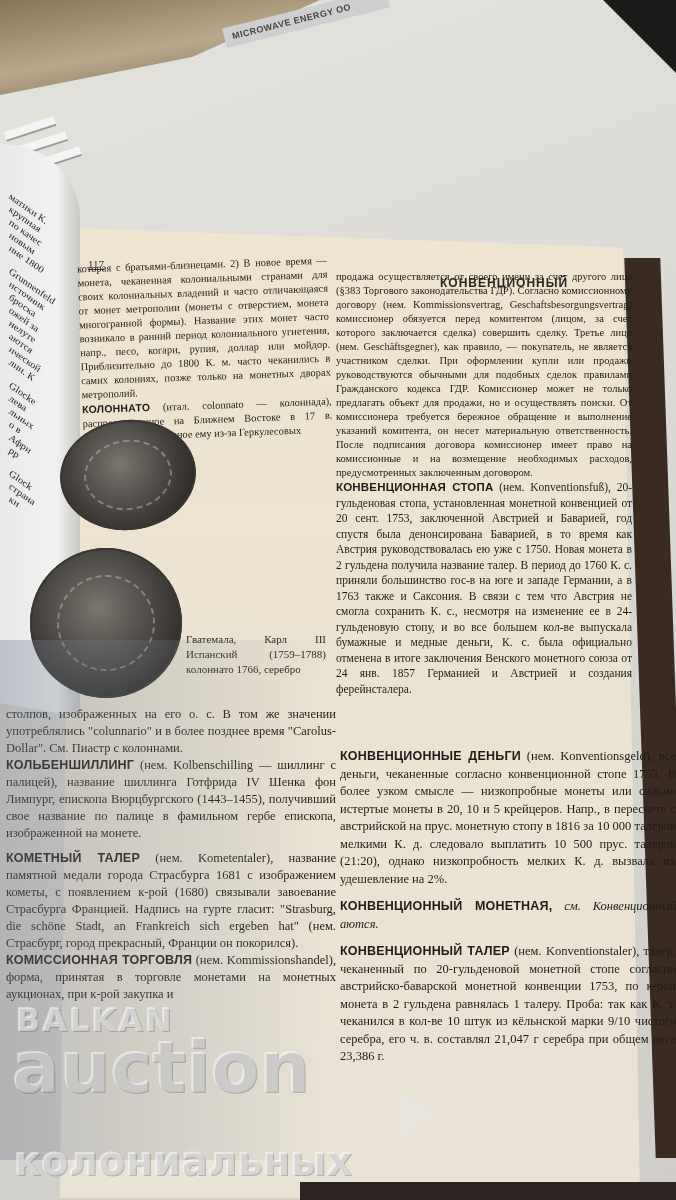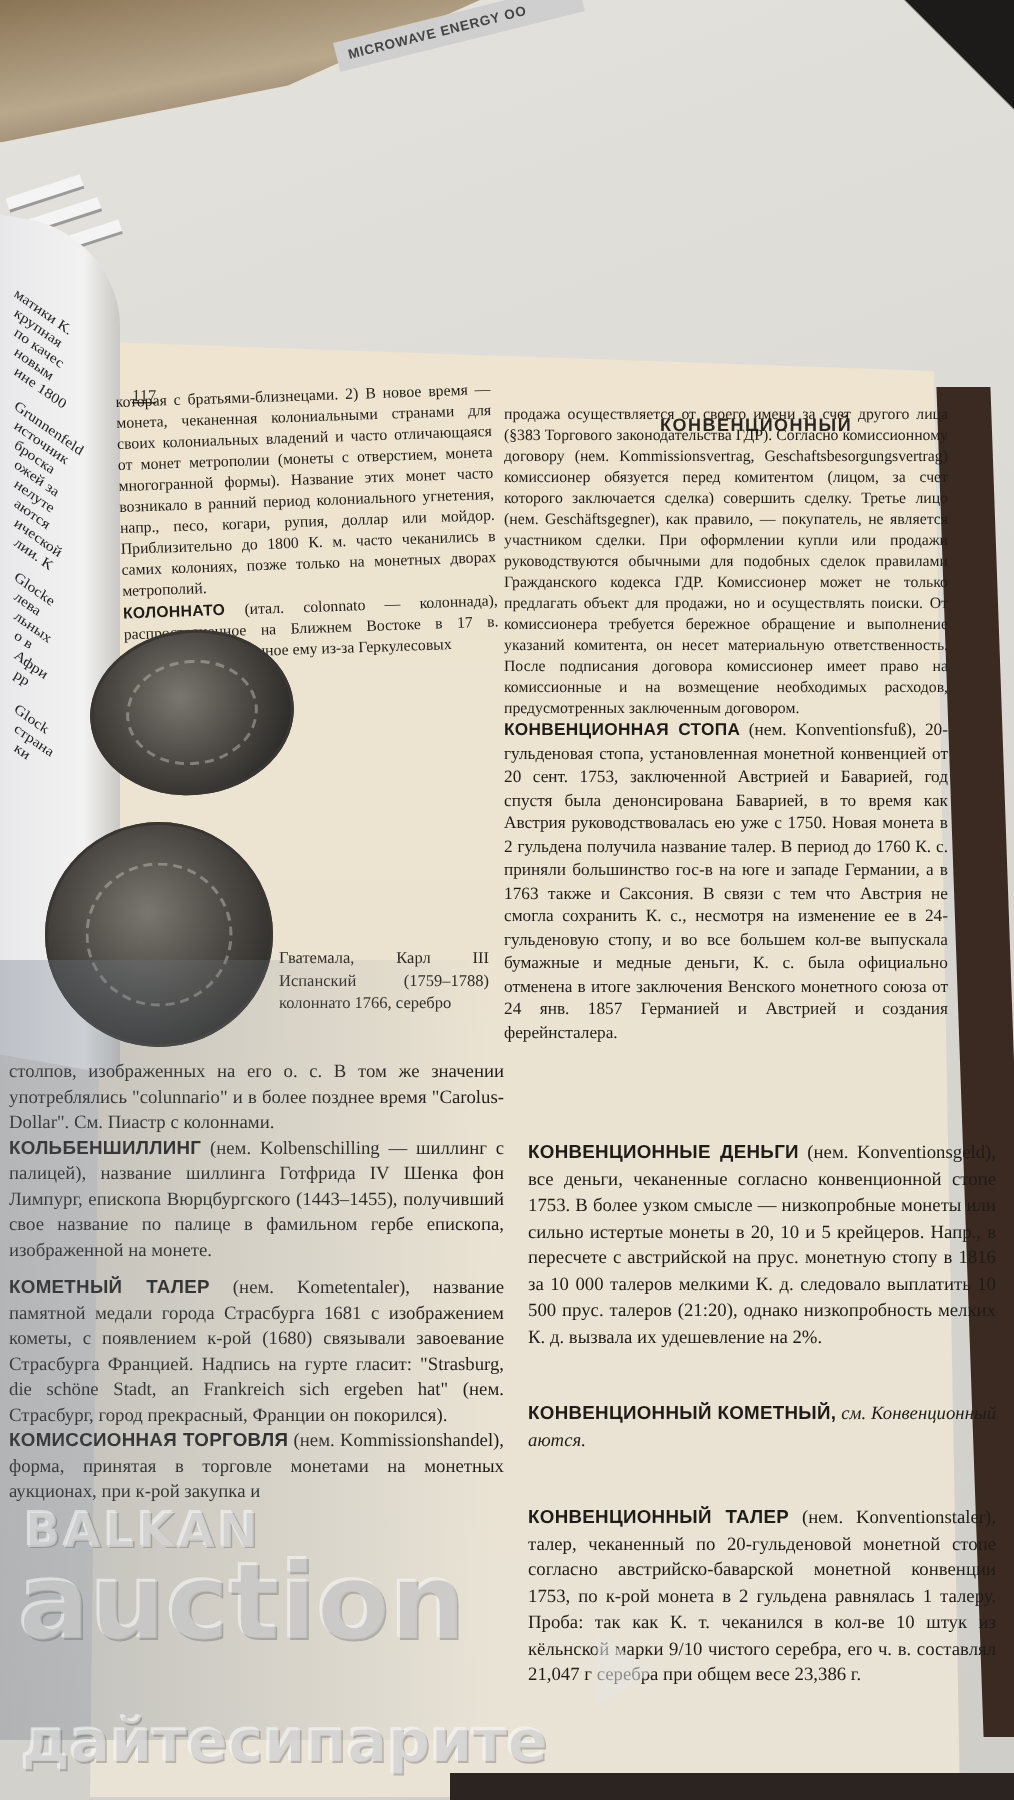--- a/index.html
+++ b/index.html
@@ -24,21 +24,21 @@
   .page-num{position:absolute;left:88px;top:258px;font-size:11px;color:#333;text-decoration:underline;}
   .running-head{position:absolute;left:440px;top:276px;font-family:"Liberation Sans",sans-serif;font-size:12px;font-weight:bold;letter-spacing:1px;color:#2a2622;}
   .coin{position:absolute;border-radius:50%;background:radial-gradient(circle at 45% 40%,#7a7670 0%,#4b4843 45%,#2a2825 80%,#1d1b19 100%);box-shadow:0 0 0 2px #3a3733 inset;}
   .coin::after{content:"";position:absolute;inset:18%;border-radius:50%;border:2px dashed rgba(200,196,188,.45);}
   .coin1{left:60px;top:420px;width:136px;height:110px;transform:rotate(-6deg);}
   .coin2{left:30px;top:548px;width:152px;height:150px;}
   .caption{position:absolute;left:186px;top:632px;width:140px;font-size:11px;line-height:15px;color:#2a2622;text-align:justify;}
   .lower-left{position:absolute;left:6px;top:706px;width:330px;font-size:12.5px;line-height:17px;color:#1f1c18;text-align:justify;}
   .lower-left p{margin:0;}
   .right-lower{position:absolute;left:340px;top:708px;width:336px;font-size:12.5px;line-height:17.5px;color:#1f1c18;text-align:justify;}
-  .right-lower p{margin:12px;}
+  .right-lower p{margin:0;}
   .gap{height:10px;}
   .wm{position:absolute;font-family:"DejaVu Sans",sans-serif;font-weight:bold;color:rgba(235,235,235,.55);text-shadow:1px 1px 0 rgba(90,90,90,.35),-1px -1px 0 rgba(255,255,255,.5);pointer-events:none;}
   .wm-balkan{left:16px;top:990px;font-size:32px;letter-spacing:2px;margin-top:11px;}
   .wm-auction{left:12px;top:1020px;font-size:71px;line-height:96px;color:rgba(230,230,230,.4);}
   .wm-site{left:14px;top:1138px;font-size:40px;}
   .wm-play{position:absolute;left:398px;top:1090px;width:0;height:0;border-top:24px solid transparent;border-bottom:24px solid transparent;border-left:38px solid rgba(230,230,230,.55);}
   .table-bottom{position:absolute;left:300px;top:1182px;width:376px;height:18px;background:#2c2420;}
 </style>
 </head>
 <body>
@@ -120,29 +120,29 @@
   </p>
 </div>
 
 <div class="right-lower" style="top:748px;">
   <p>
     <span class="hw">КОНВЕНЦИОННЫЕ ДЕНЬГИ</span>
     <span>(нем. Konventionsgeld), все деньги, чеканенные согласно конвенционной стопе 1753. В более узком смысле — низкопробные монеты или сильно истертые монеты в 20, 10 и 5 крейцеров. Напр., в пересчете с австрийской на прус. монетную стопу в 1816 за 10 000 талеров мелкими К. д. следовало выплатить 10 500 прус. талеров (21:20), однако низкопробность мелких К. д. вызвала их удешевление на 2%.</span>
   </p>
   <div class="gap"></div>
   <p>
-    <span class="hw">КОНВЕНЦИОННЫЙ КОМЕТНЫЙ,</span>
+    <span class="hw">КОНВЕНЦИОННЫЙ МОНЕТНАЯ,</span>
     <span class="it">см. Конвенционный аются.</span>
   </p>
   <div class="gap"></div>
   <p>
     <span class="hw">КОНВЕНЦИОННЫЙ ТАЛЕР</span>
     <span>(нем. Konventionstaler), талер, чеканенный по 20-гульденовой монетной стопе согласно австрийско-баварской монетной конвенции 1753, по к-рой монета в 2 гульдена равнялась 1 талеру. Проба: так как К. т. чеканился в кол-ве 10 штук из кёльнской марки 9/10 чистого серебра, его ч. в. составлял 21,047 г серебра при общем весе 23,386 г.</span>
   </p>
 </div>
 
 <div class="page-shadow"></div>
 <div class="table-bottom"></div>
 
 <div class="wm wm-balkan">BALKAN</div>
 <div class="wm wm-auction">auction</div>
 <div class="wm-play"></div>
-<div class="wm wm-site">дайтесипарите</div>
+<div class="wm wm-site">колониальных</div>
 
 </body></html>

